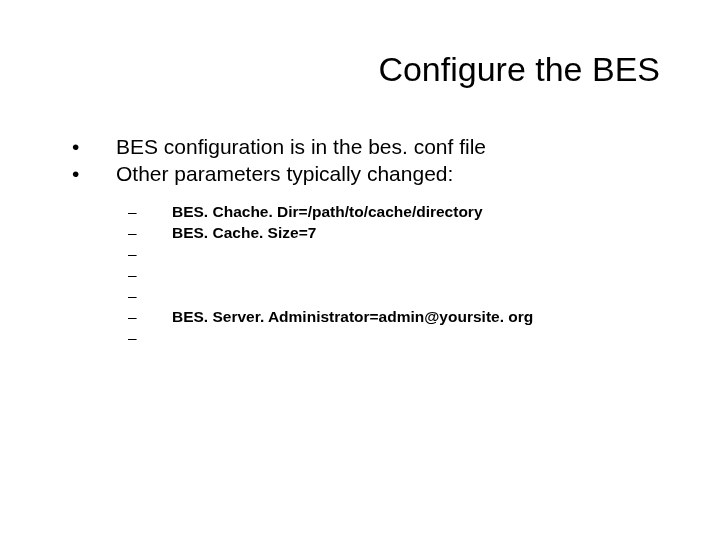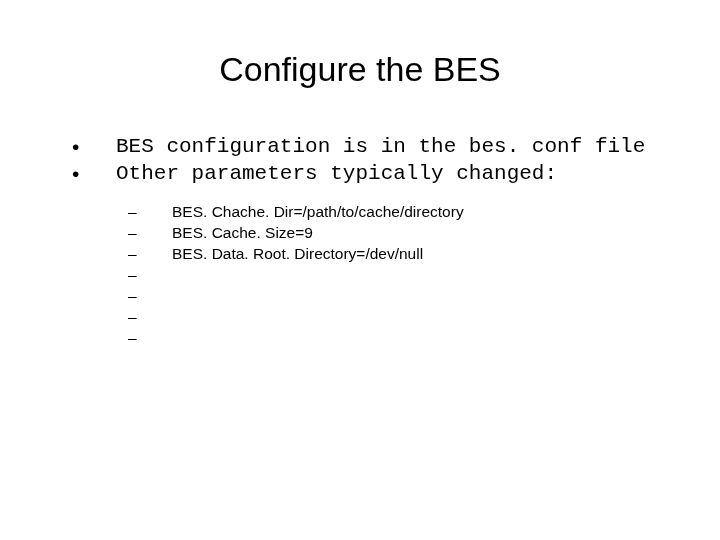--- a/index.html
+++ b/index.html
@@ -9,21 +9,21 @@
     }
     body {
       width: 720px;
       height: 540px;
       background: #ffffff;
       font-family: Arial, Helvetica, sans-serif;
       color: #000000;
       padding: 50px 60px 40px 60px;
     }
     .title {
-      text-align: center;
+      text-align: right;
       font-size: 34px;
       font-weight: normal;
       margin-bottom: 44px;
       letter-spacing: 0px;
     }
     .level1 {
       margin-left: 0px;
     }
     .level1-item {
       display: flex;
@@ -33,41 +33,41 @@
       margin-bottom: 0px;
     }
     .level1-bullet {
       width: 56px;
       flex-shrink: 0;
       text-align: left;
       padding-left: 12px;
     }
     .level1-text {
       flex: 1;
-      font-family: Liberation Mono, monospace;
     }
     .level2 {
       margin-top: 14px;
       margin-left: 56px;
     }
     .level2-item {
       display: flex;
       align-items: flex-start;
       font-size: 15.5px;
       line-height: 1.3;
       margin-bottom: 1px;
     }
     .level2-bullet {
       width: 56px;
       flex-shrink: 0;
       text-align: left;
       padding-left: 12px;
     }
     .level2-text {
       flex: 1;
+      font-weight: bold;
     }
   </style>
 </head>
 <body>
 
 <h1 class="title">Configure the BES</h1>
 
 <div class="level1">
   <div class="level1-item">
     <span class="level1-bullet">•</span>
@@ -79,31 +79,31 @@
   </div>
 </div>
 
 <div class="level2">
   <div class="level2-item">
     <span class="level2-bullet">–</span>
     <span class="level2-text">BES. Chache. Dir=/path/to/cache/directory</span>
   </div>
   <div class="level2-item">
     <span class="level2-bullet">–</span>
-    <span class="level2-text">BES. Cache. Size=9</span>
-  </div>
-  <div class="level2-item">
-    <span class="level2-bullet">–</span>
-    <span class="level2-text">BES. Data. Root. Directory=/dev/null</span>
+    <span class="level2-text">BES. Cache. Size=7</span>
   </div>
   <div class="level2-item">
     <span class="level2-bullet">–</span>
   </div>
   <div class="level2-item">
     <span class="level2-bullet">–</span>
   </div>
   <div class="level2-item">
     <span class="level2-bullet">–</span>
   </div>
   <div class="level2-item">
     <span class="level2-bullet">–</span>
+    <span class="level2-text">BES. Server. Administrator=admin@yoursite. org</span>
+  </div>
+  <div class="level2-item">
+    <span class="level2-bullet">–</span>
   </div>
 </div>
 
 </body></html>

